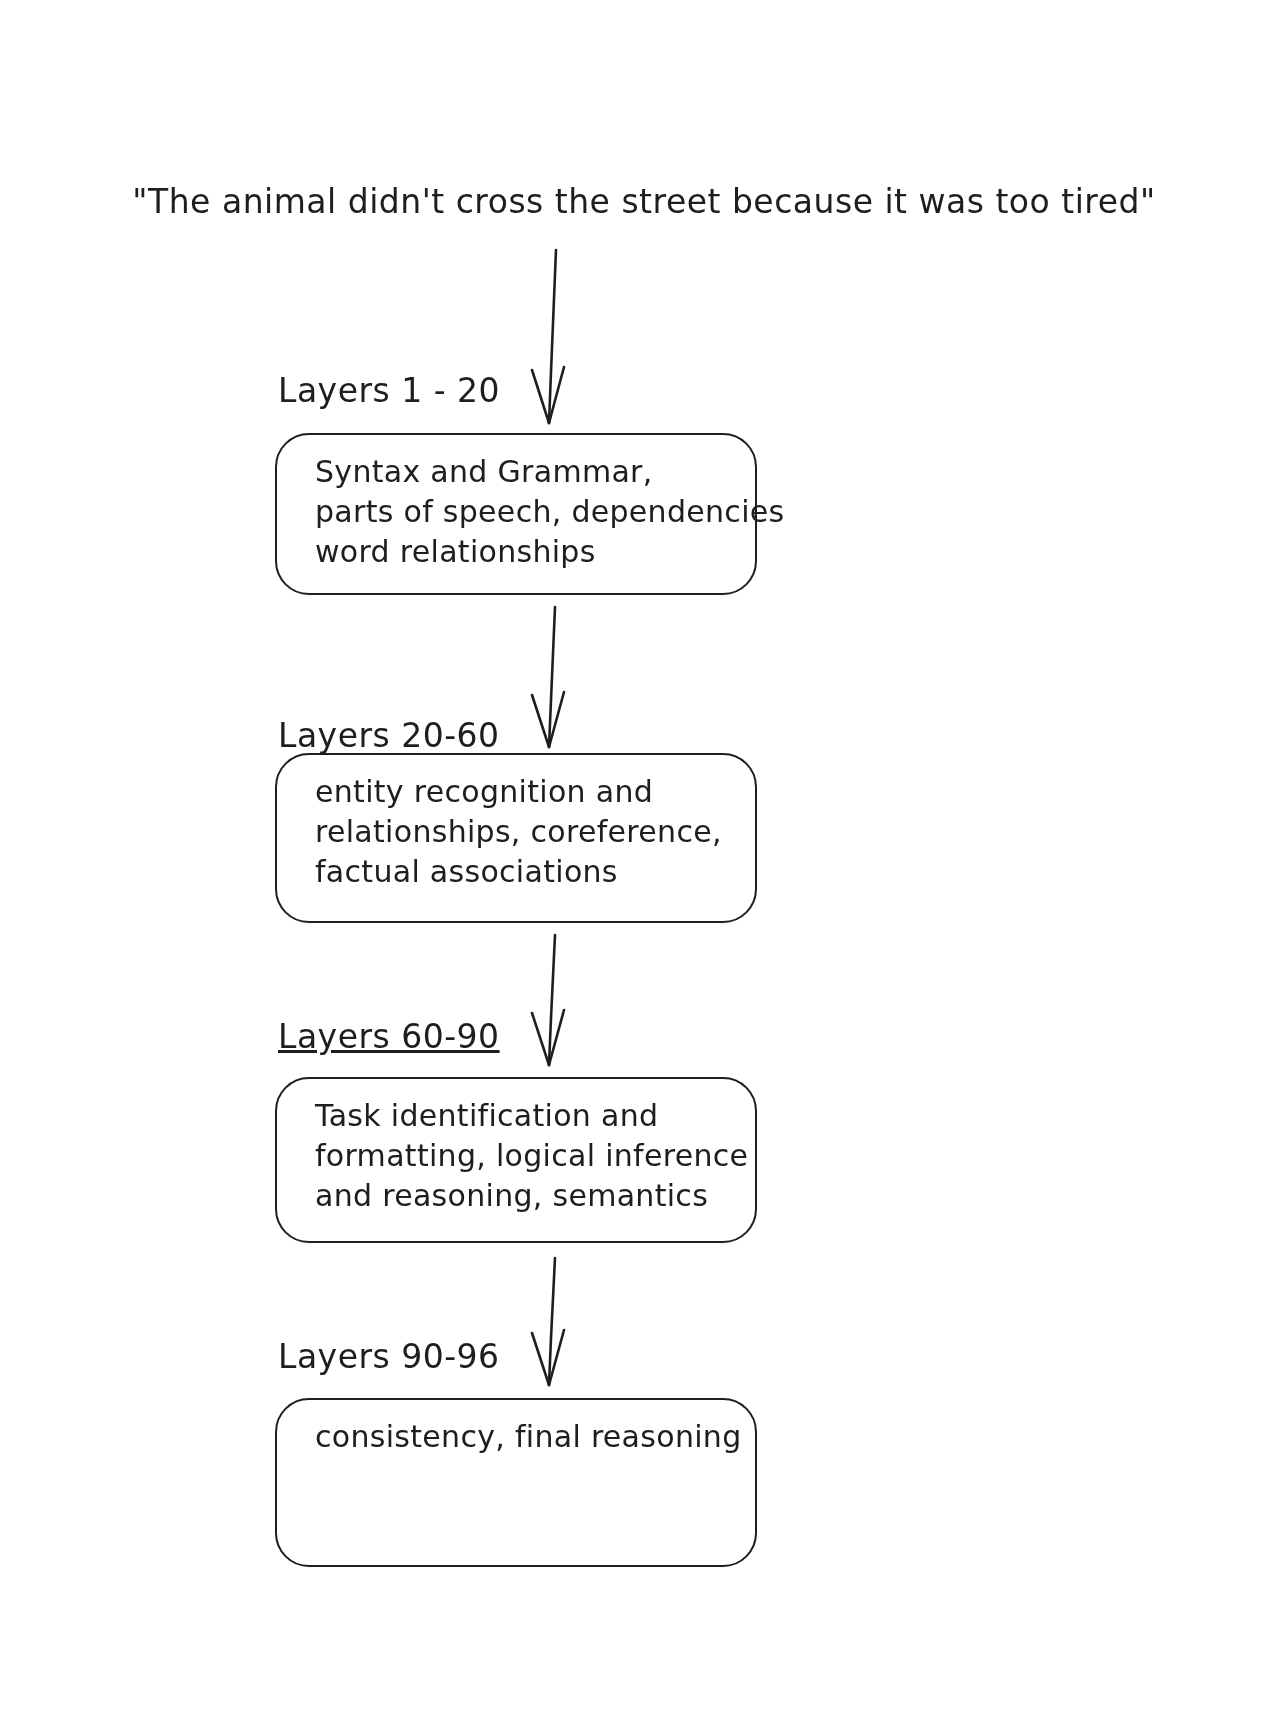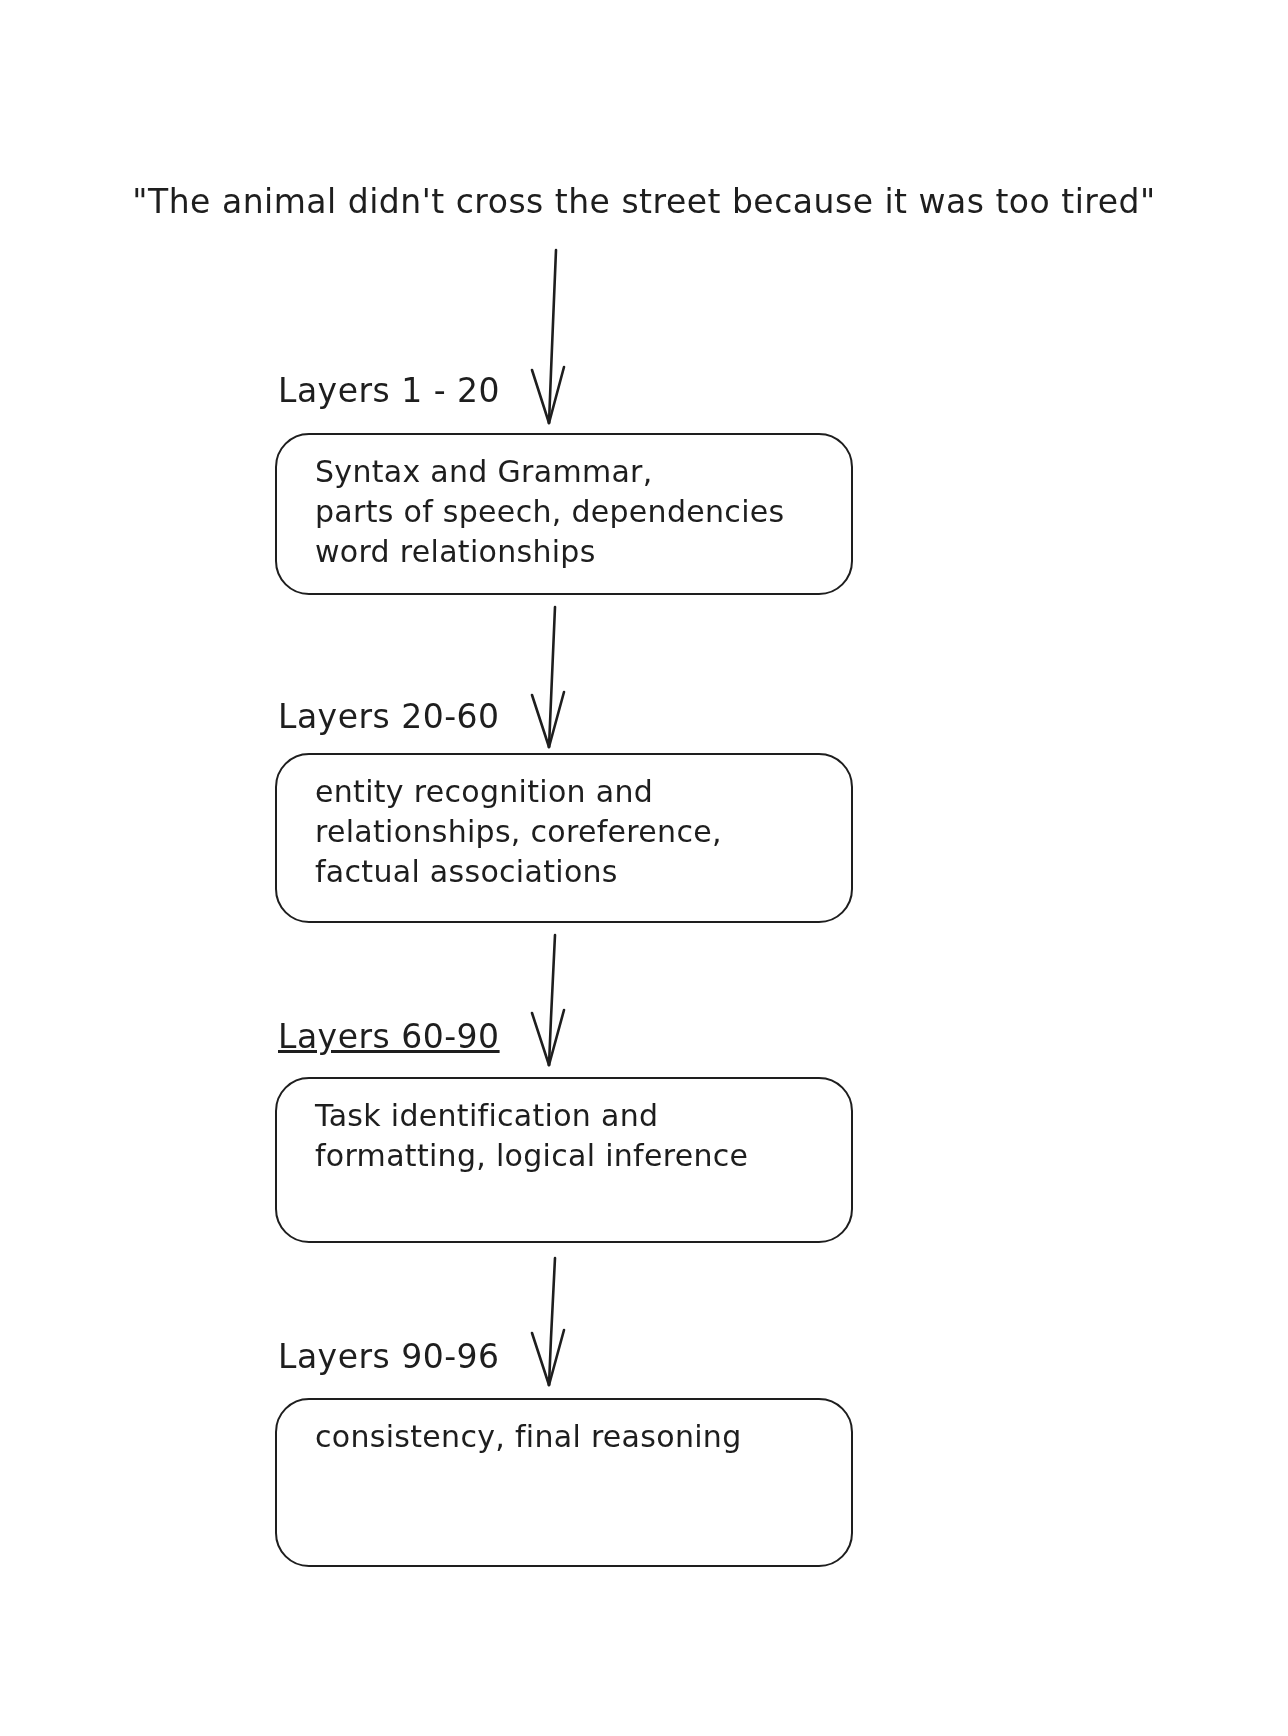--- a/index.html
+++ b/index.html
@@ -27,21 +27,21 @@
   .stage-label {
     position: absolute;
     left: 278px;
     font-size: 33px;
     letter-spacing: 0.5px;
     white-space: nowrap;
   }
   .flow-box {
     position: absolute;
     left: 275px;
-    width: 578px;
+    width: 482px;
     border: 2.5px solid var(--stroke);
     border-radius: 34px;
     padding: 17px 18px 0 38px;
     background: var(--bg);
   }
   .box-line {
     font-size: 30px;
     line-height: 40px;
     letter-spacing: 0.3px;
     white-space: nowrap;
@@ -53,21 +53,21 @@
   }
   .arrow svg { display: block; }
   .arrow path {
     stroke: var(--stroke);
     stroke-width: 2.6;
     fill: none;
     stroke-linecap: round;
   }
   
   .label-1 { top: 371px; text-align: center; }
-  .label-2 { top: 697px; }
+  .label-2 { top: 716px; }
   .label-3 { top: 1017px; text-decoration: underline; }
   .label-4 { top: 1337px; }
   .box-1 { top: 433px; height: 162px; }
   .box-2 { top: 753px; height: 170px; }
   .box-3 { top: 1077px; height: 166px; }
   .box-4 { top: 1398px; height: 169px; }
   .arrow-1 { top: 248px; height: 178px; }
   .arrow-2 { top: 605px; height: 145px; }
   .arrow-3 { top: 933px; height: 135px; }
   .arrow-4 { top: 1256px; height: 132px; }
@@ -111,20 +111,21 @@
     <svg width="60" height="135" viewBox="0 0 60 135">
       <path d="M37 2 L33 85 L31 132"></path>
       <path d="M14 80 L31 132"></path>
       <path d="M46 77 L31 132"></path>
     </svg>
   </div>
   <div class="stage-label label-3">Layers 60-90</div>
   <div class="flow-box box-3">
     <div class="box-line">Task identification and</div>
     <div class="box-line">formatting, logical inference</div>
+    <div class="box-line">and reasoning, semantics</div>
   </div>
 
   <div class="arrow arrow-4">
     <svg width="60" height="132" viewBox="0 0 60 132">
       <path d="M37 2 L33 82 L31 129"></path>
       <path d="M14 77 L31 129"></path>
       <path d="M46 74 L31 129"></path>
     </svg>
   </div>
   <div class="stage-label label-4">Layers 90-96</div>

